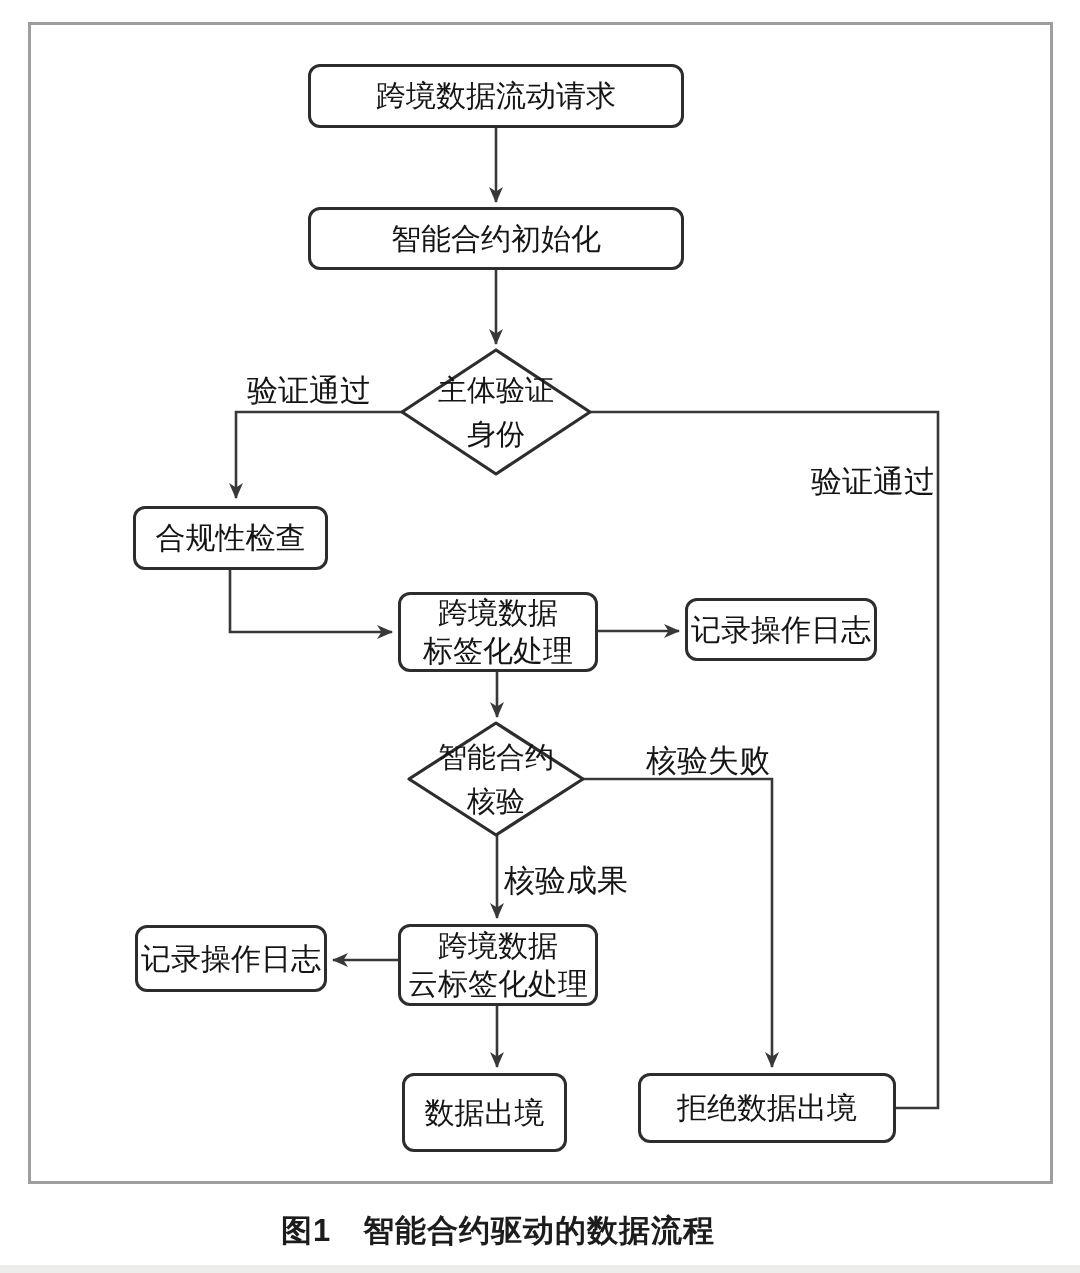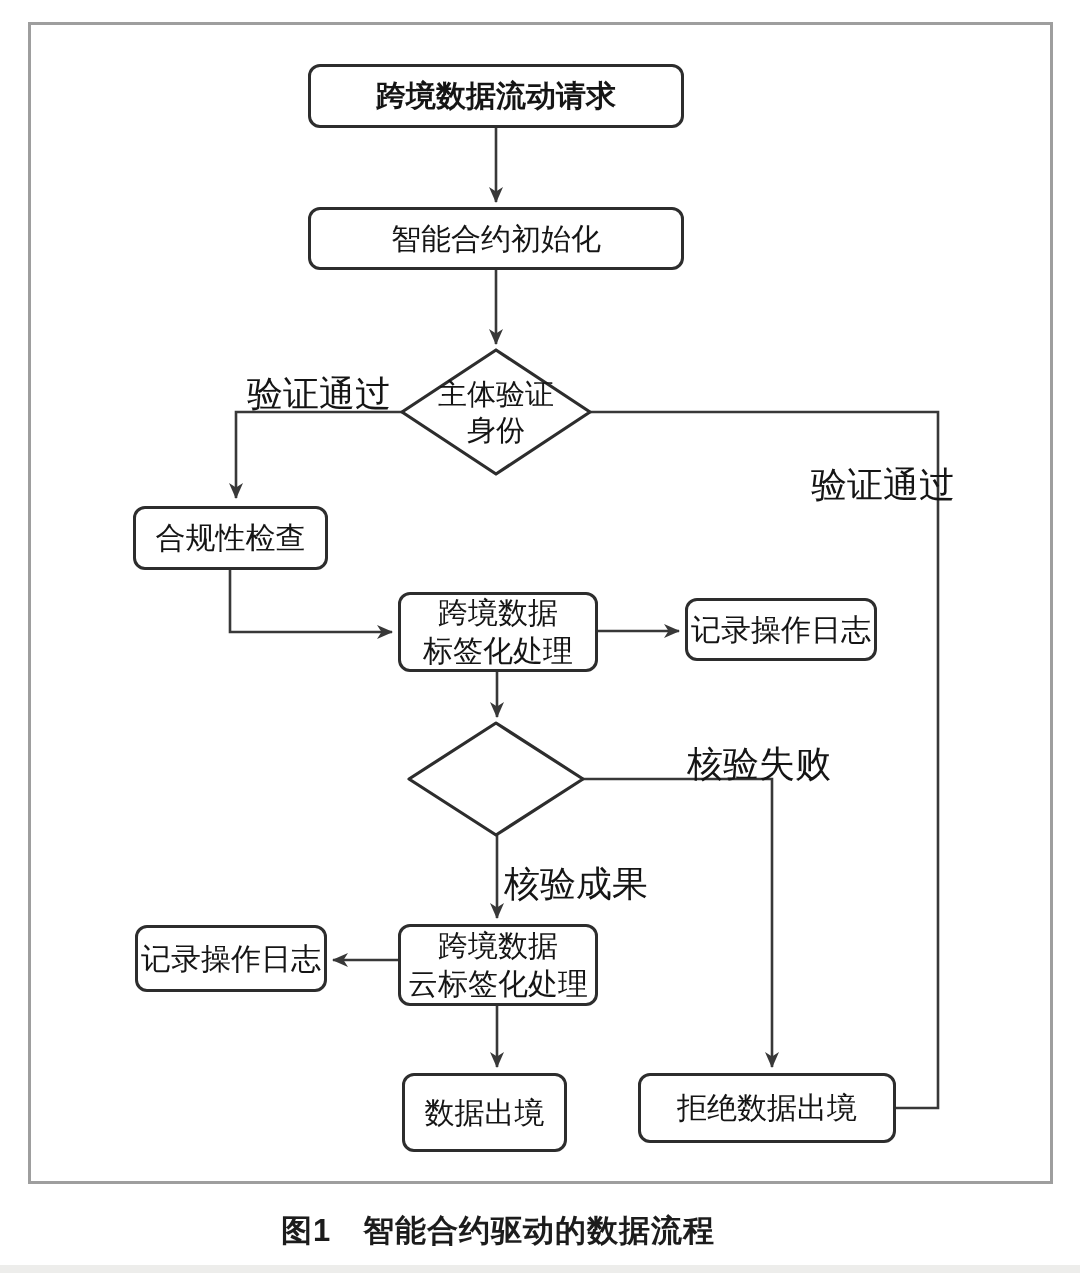--- a/index.html
+++ b/index.html
@@ -48,44 +48,44 @@
   }
   .diamond-label {
     position: absolute;
     display: flex;
     align-items: center;
     justify-content: center;
     text-align: center;
     font-size: 29px;
     color: var(--text);
     white-space: pre-line;
-    line-height: 36px;
+    line-height: 44px;
     background: transparent;
   }
   .edge-label {
     position: absolute;
-    font-size: 36px;
+    font-size: 31px;
     color: var(--text);
     white-space: nowrap;
     text-align: center;
   }
-  #n-request { left: 308px; top: 64px;  width: 376px; height: 64px; font-weight: bold; }
+  #n-request { left: 308px; top: 64px;  width: 376px; height: 64px; }
   #n-init    { left: 308px; top: 207px; width: 376px; height: 63px; }
   #n-compliance { left: 133px; top: 506px; width: 195px; height: 64px; }
   #n-labeling   { left: 398px; top: 592px; width: 200px; height: 80px; }
   #n-log-right  { left: 685px; top: 598px; width: 192px; height: 63px; }
   #n-cloud      { left: 398px; top: 924px; width: 200px; height: 82px; }
   #n-log-left   { left: 135px; top: 925px; width: 192px; height: 67px; }
   #n-exit       { left: 402px; top: 1073px; width: 165px; height: 79px; }
   #n-deny       { left: 638px; top: 1073px; width: 258px; height: 70px; }
   #d-identity-label { left: 416px; top: 374px; width: 160px; height: 76px; }
   #d-verify-label   { left: 406px; top: 743px; width: 180px; height: 72px; }
   #l-pass  { left: 247px; top: 370px; }
   #l-fail  { left: 811px; top: 461px; }
-  #l-vfail { left: 646px; top: 740px; margin-left: 41px; }
+  #l-vfail { left: 646px; top: 740px; }
   #l-vok   { left: 504px; top: 860px; }
   .caption {
     position: absolute;
     left: 0; top: 1210px;
     width: 996px;
     text-align: center;
     font-family: "Liberation Sans", "DejaVu Sans", sans-serif;
     font-weight: bold;
     font-size: 31px;
     color: #1c1c1c;
@@ -137,20 +137,22 @@
 标签化处理</div>
   <div class="node" id="n-log-right">记录操作日志</div>
   <div class="node" id="n-cloud">跨境数据
 云标签化处理</div>
   <div class="node" id="n-log-left">记录操作日志</div>
   <div class="node" id="n-exit">数据出境</div>
   <div class="node" id="n-deny">拒绝数据出境</div>
 
   <div class="diamond-label" id="d-identity-label">主体验证
 身份</div>
+  <div class="diamond-label" id="d-verify-label">智能合约
+核验</div>
 
   <div class="edge-label" id="l-pass">验证通过</div>
   <div class="edge-label" id="l-fail">验证通过</div>
   <div class="edge-label" id="l-vfail">核验失败</div>
   <div class="edge-label" id="l-vok">核验成果</div>
 
   <div class="caption">图1　智能合约驱动的数据流程</div>
 
   <div class="bottom-strip"></div>
 

